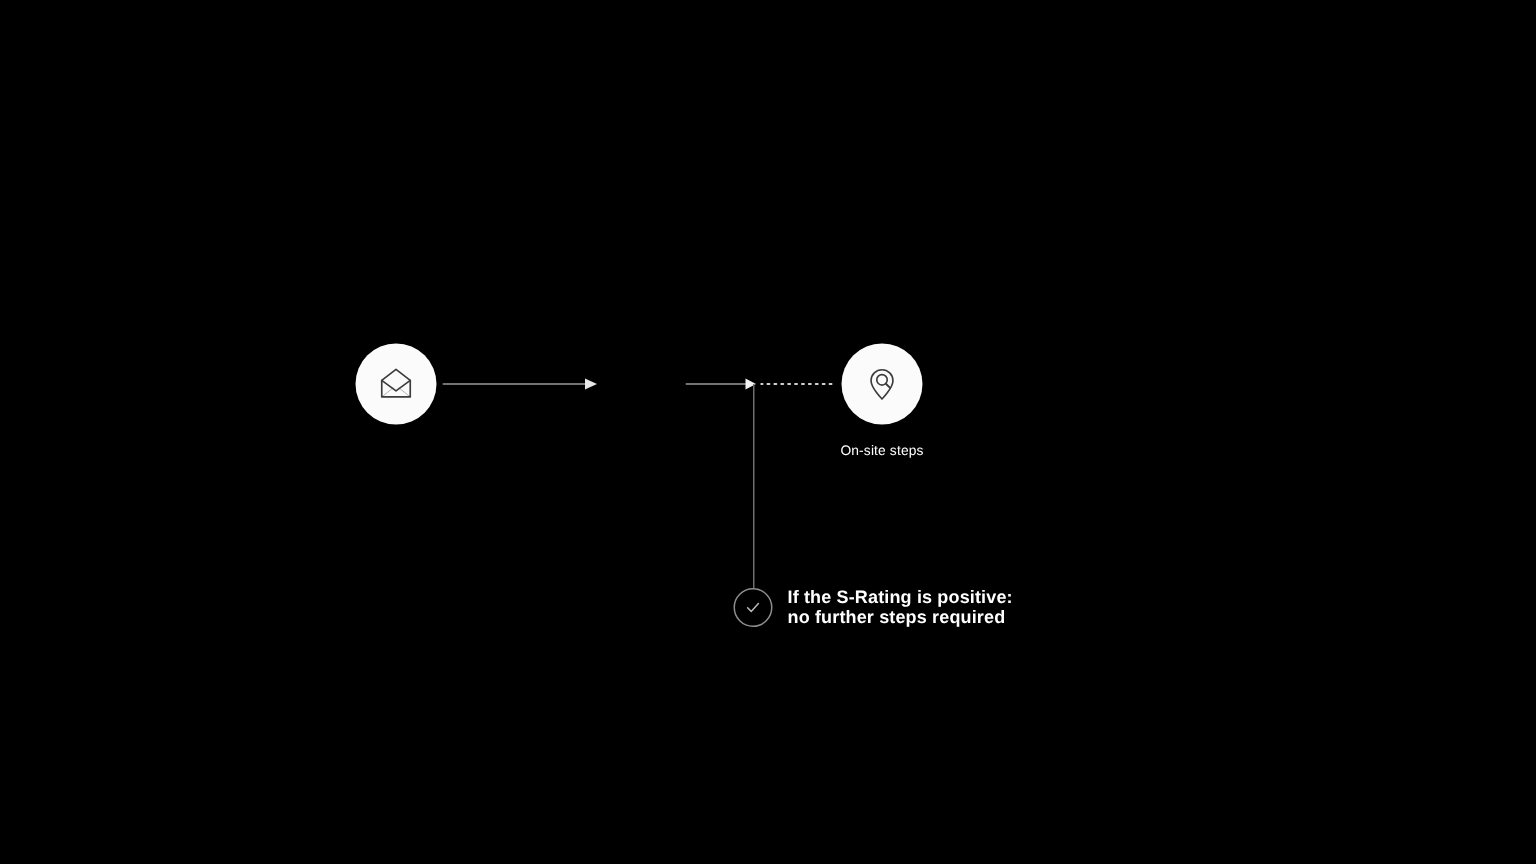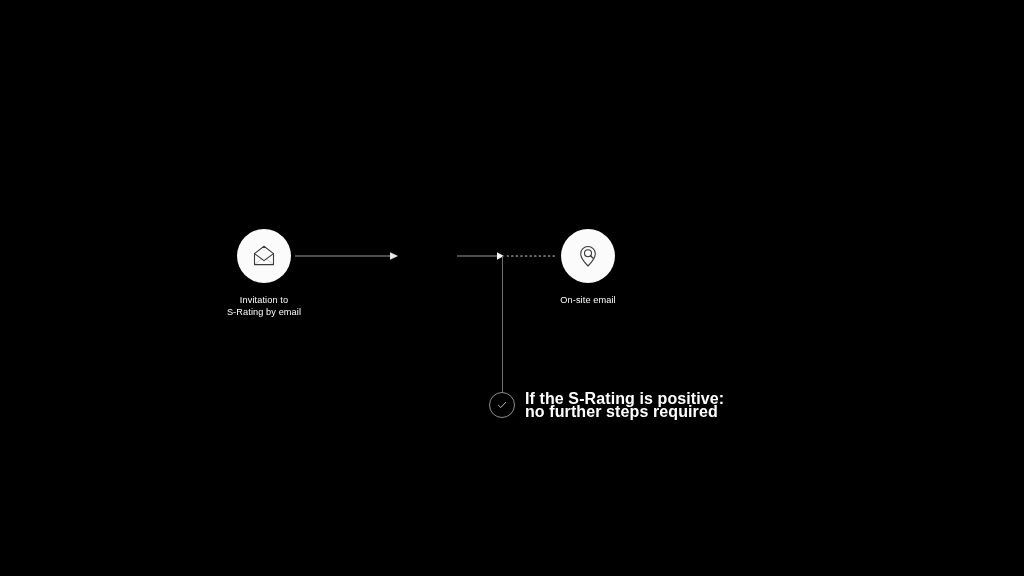--- a/index.html
+++ b/index.html
@@ -76,21 +76,21 @@
     border-radius: 50%;
     border: 1px solid #8e8e8e;
     box-sizing: border-box;
     display: flex;
     align-items: center;
     justify-content: center;
     flex: 0 0 auto;
   }
   .branch-text {
     margin-left: 10px;
-    font-size: 16px;
+    font-size: 12px;
     line-height: 13px;
     font-weight: 700;
     color: #ffffff;
     white-space: pre-line;
     letter-spacing: 0.1px;
   }
 
   .vline { position: absolute; }
 </style>
 </head>
@@ -126,42 +126,40 @@
         <svg width="28" height="28" viewBox="0 0 28 28" aria-hidden="true">
 
           <path d="M4.5 11.6 L14 4.3 L23.5 11.6 L23.5 22.6 L4.5 22.6 Z" fill="none" stroke="#3c3c3c" stroke-width="1.1" stroke-linejoin="round"></path>
 
           <path d="M4.5 11.6 L14 18.6 L23.5 11.6" fill="none" stroke="#3c3c3c" stroke-width="1.1" stroke-linejoin="round" stroke-linecap="round"></path>
 
           <path d="M4.5 22.6 L12 16.6 M23.5 22.6 L16 16.6" fill="none" stroke="#3c3c3c" stroke-width="0.55" stroke-linecap="round" opacity="0.45"></path>
         </svg>
       </span>
     </div>
-    <div class="step-label">Invitation to
-S-Rating by email</div>
   </div>
 
 
   <div class="step" style="left:498px; top:229px;">
     <div class="node-circle">
       <span>
         <svg width="28" height="28" viewBox="0 0 28 28" aria-hidden="true">
 
           <path d="M14 24.0 C14 24.0 21.3 16.6 21.3 11.8
                    C21.3 7.75 18.0 4.5 14 4.5
                    C10.0 4.5 6.7 7.75 6.7 11.8
                    C6.7 16.6 14 24.0 14 24.0 Z" fill="none" stroke="#3c3c3c" stroke-width="1.1" stroke-linejoin="round"></path>
 
           <circle cx="14" cy="11.2" r="3.5" fill="none" stroke="#3c3c3c" stroke-width="1.1"></circle>
 
           <line x1="16.6" y1="13.8" x2="19.2" y2="16.4" stroke="#3c3c3c" stroke-width="1.3" stroke-linecap="round"></line>
         </svg>
       </span>
     </div>
-    <div class="step-label">On-site email</div>
+    <div class="step-label">On-site steps</div>
   </div>
 
   <div class="branch-note" style="left:489px; top:392px;">
     <div class="check-badge">
       <svg width="14" height="14" viewBox="0 0 14 14" aria-hidden="true">
         <path d="M3.4 7.2 L5.8 9.6 L10.6 4.4" fill="none" stroke="#b9b9b9" stroke-width="1" stroke-linecap="round" stroke-linejoin="round"></path>
       </svg>
     </div>
     <div class="branch-text">If the S-Rating is positive:
 no further steps required</div>

